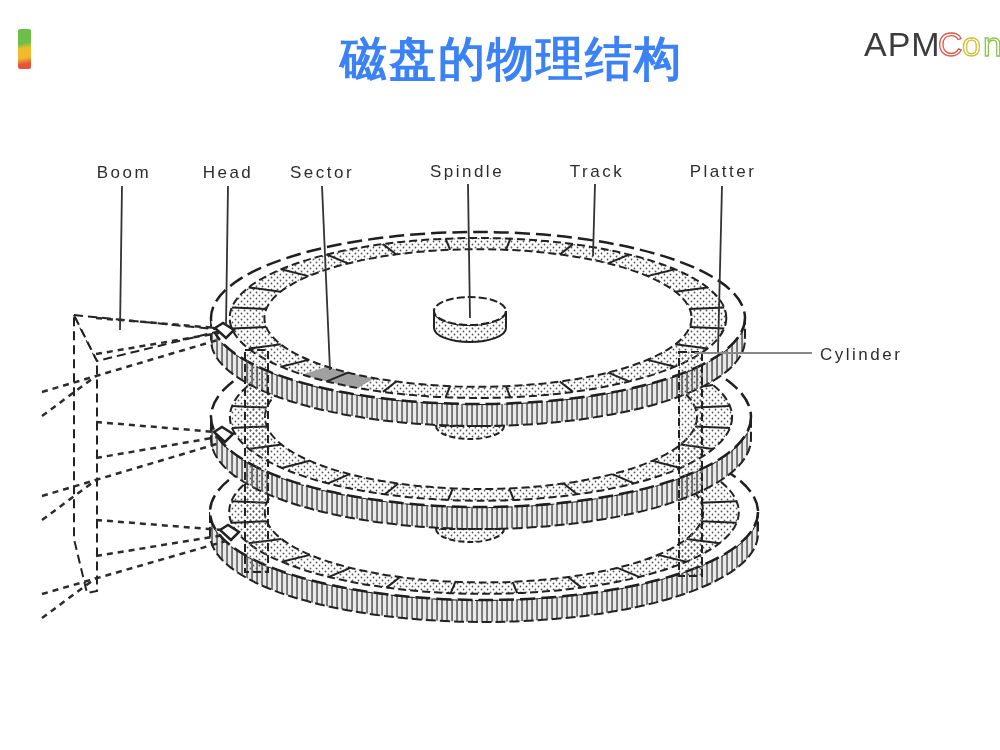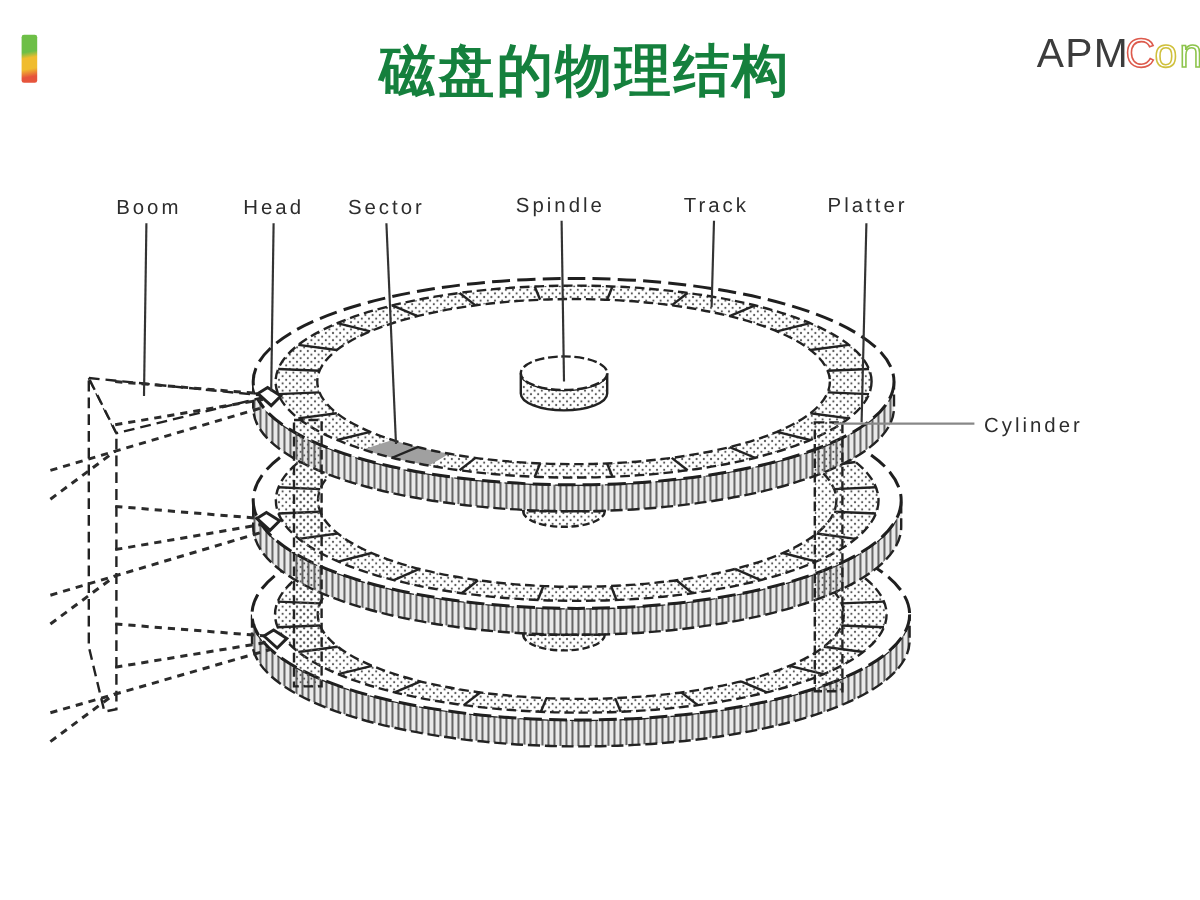--- a/index.html
+++ b/index.html
@@ -6,21 +6,21 @@
   body{
     width:1000px;height:750px;background:#ffffff;position:relative;overflow:hidden;
     font-family:"Liberation Sans","DejaVu Sans",sans-serif;
   }
   .accent-bar{
     position:absolute;left:18px;top:29px;width:13px;height:40px;border-radius:2px;
     background:linear-gradient(170deg,#6dbf47 0%,#6dbf47 36%,#f0bc2e 48%,#f0bc2e 70%,#e6543c 86%,#e6543c 100%);
   }
   .slide-title{
     position:absolute;top:28px;left:0;width:975px;text-align:center;
-    font-size:47px;font-weight:600;color:#15803d;letter-spacing:2px;
+    font-size:47px;font-weight:600;color:#3b82f6;letter-spacing:2px;padding-left:24px;
   }
   .logo-svg{position:absolute;left:862px;top:16px;}
   .diagram-svg{position:absolute;left:0;top:0;}
   .diag-label{
     font-family:"Liberation Sans","DejaVu Sans",sans-serif;
     font-size:17px;letter-spacing:2.5px;fill:#2d2d2d;
   }
   .logo-text{font-family:"Liberation Sans","DejaVu Sans",sans-serif;font-size:34px;letter-spacing:1px;}
 </style>
 </head>

